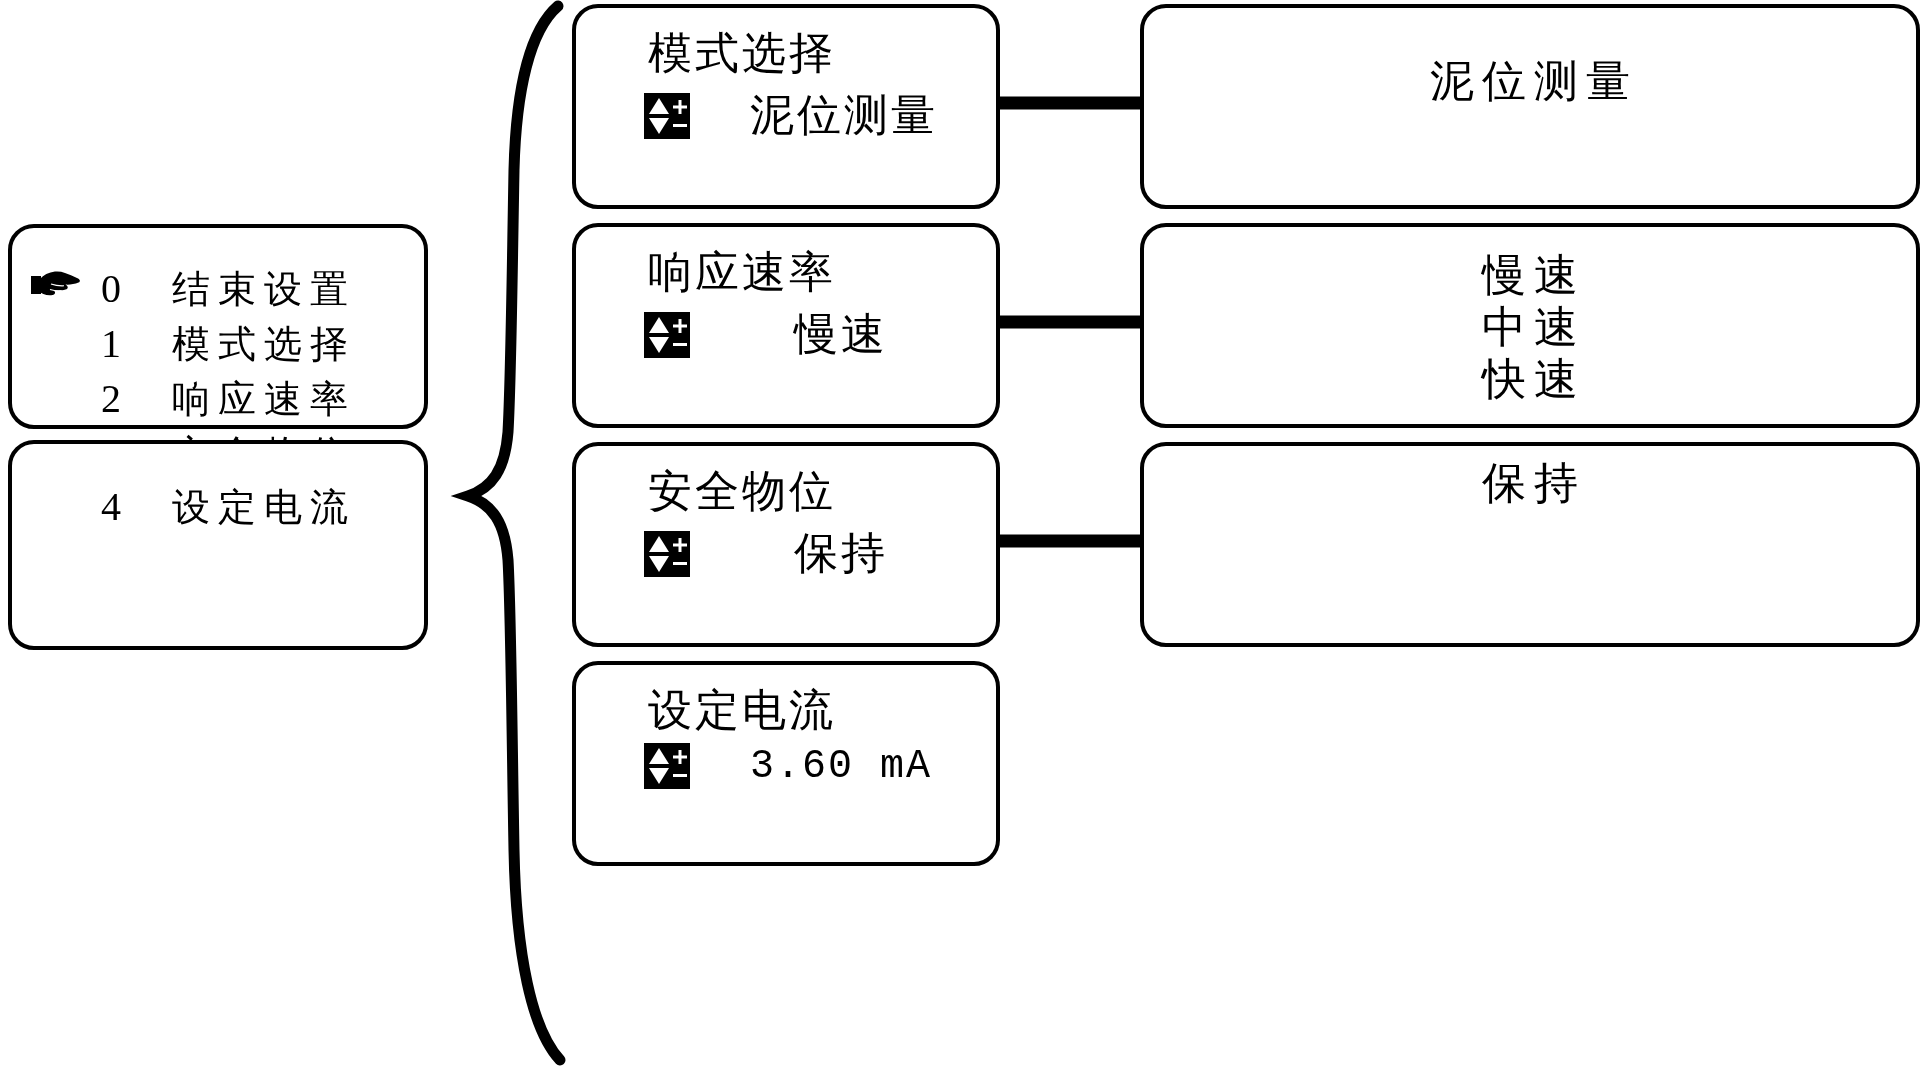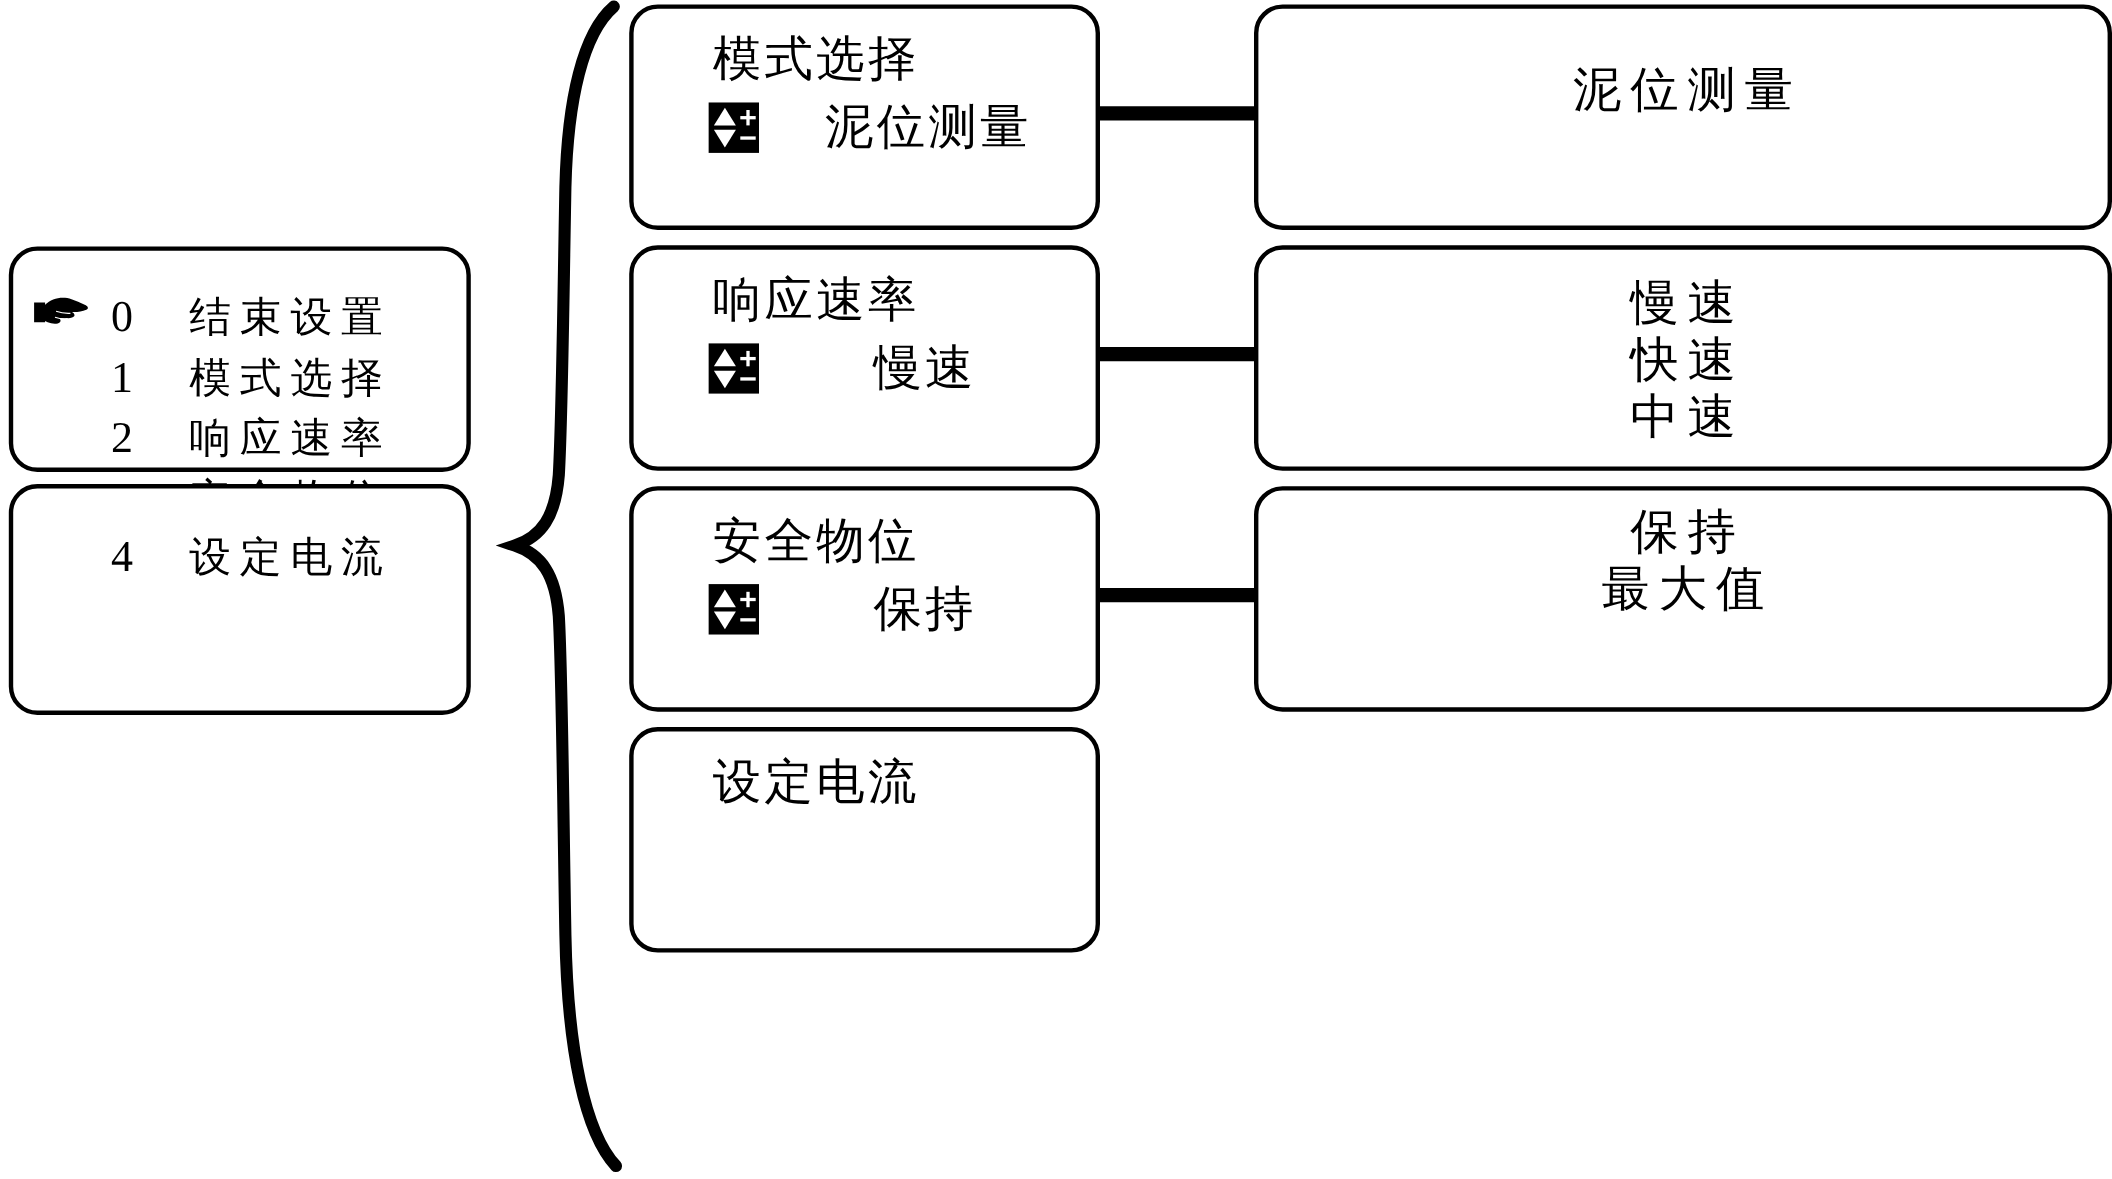--- a/index.html
+++ b/index.html
@@ -252,36 +252,46 @@
         <rect x="29" y="12.5" width="14" height="3" fill="#ffffff"></rect>
         <rect x="34.5" y="7" width="3" height="14" fill="#ffffff"></rect>
         <rect x="29" y="31" width="14" height="3" fill="#ffffff"></rect>
       </svg>
       <span class="param-value" style="margin-left:104px;">保持</span>
     </div>
   </div>
 
   <div class="box" style="left:572px; top:661px; width:428px; height:205px;">
     <div class="param-title">设定电流</div>
+    <div class="param-valuerow">
+      <svg class="updown-icon" viewBox="0 0 46 46" xmlns="http://www.w3.org/2000/svg">
+        <rect x="0" y="0" width="46" height="46" fill="#000000"></rect>
+        <polygon points="15,5 25,21 5,21" fill="#ffffff"></polygon>
+        <polygon points="15,41 5,25 25,25" fill="#ffffff"></polygon>
+        <rect x="29" y="12.5" width="14" height="3" fill="#ffffff"></rect>
+        <rect x="34.5" y="7" width="3" height="14" fill="#ffffff"></rect>
+        <rect x="29" y="31" width="14" height="3" fill="#ffffff"></rect>
+      </svg>
+      <span class="param-value numeric">3.60 mA</span>
+    </div>
   </div>
 
   <div class="box" style="left:1140px; top:4px; width:780px; height:205px;">
     <div class="option-list" style="top:48px;">
       <div class="option-item">泥位测量</div>
     </div>
   </div>
 
   <div class="box" style="left:1140px; top:223px; width:780px; height:205px;">
     <div class="option-list" style="top:23px;">
       <div class="option-item">慢速</div>
+      <div class="option-item">中速</div>
       <div class="option-item">快速</div>
-      <div class="option-item">中速</div>
     </div>
   </div>
 
   <div class="box" style="left:1140px; top:442px; width:780px; height:205px;">
     <div class="option-list" style="top:12px;">
       <div class="option-item">保持</div>
-      <div class="option-item">最大值</div>
     </div>
   </div>
 
 </div>
 
 </body></html>

